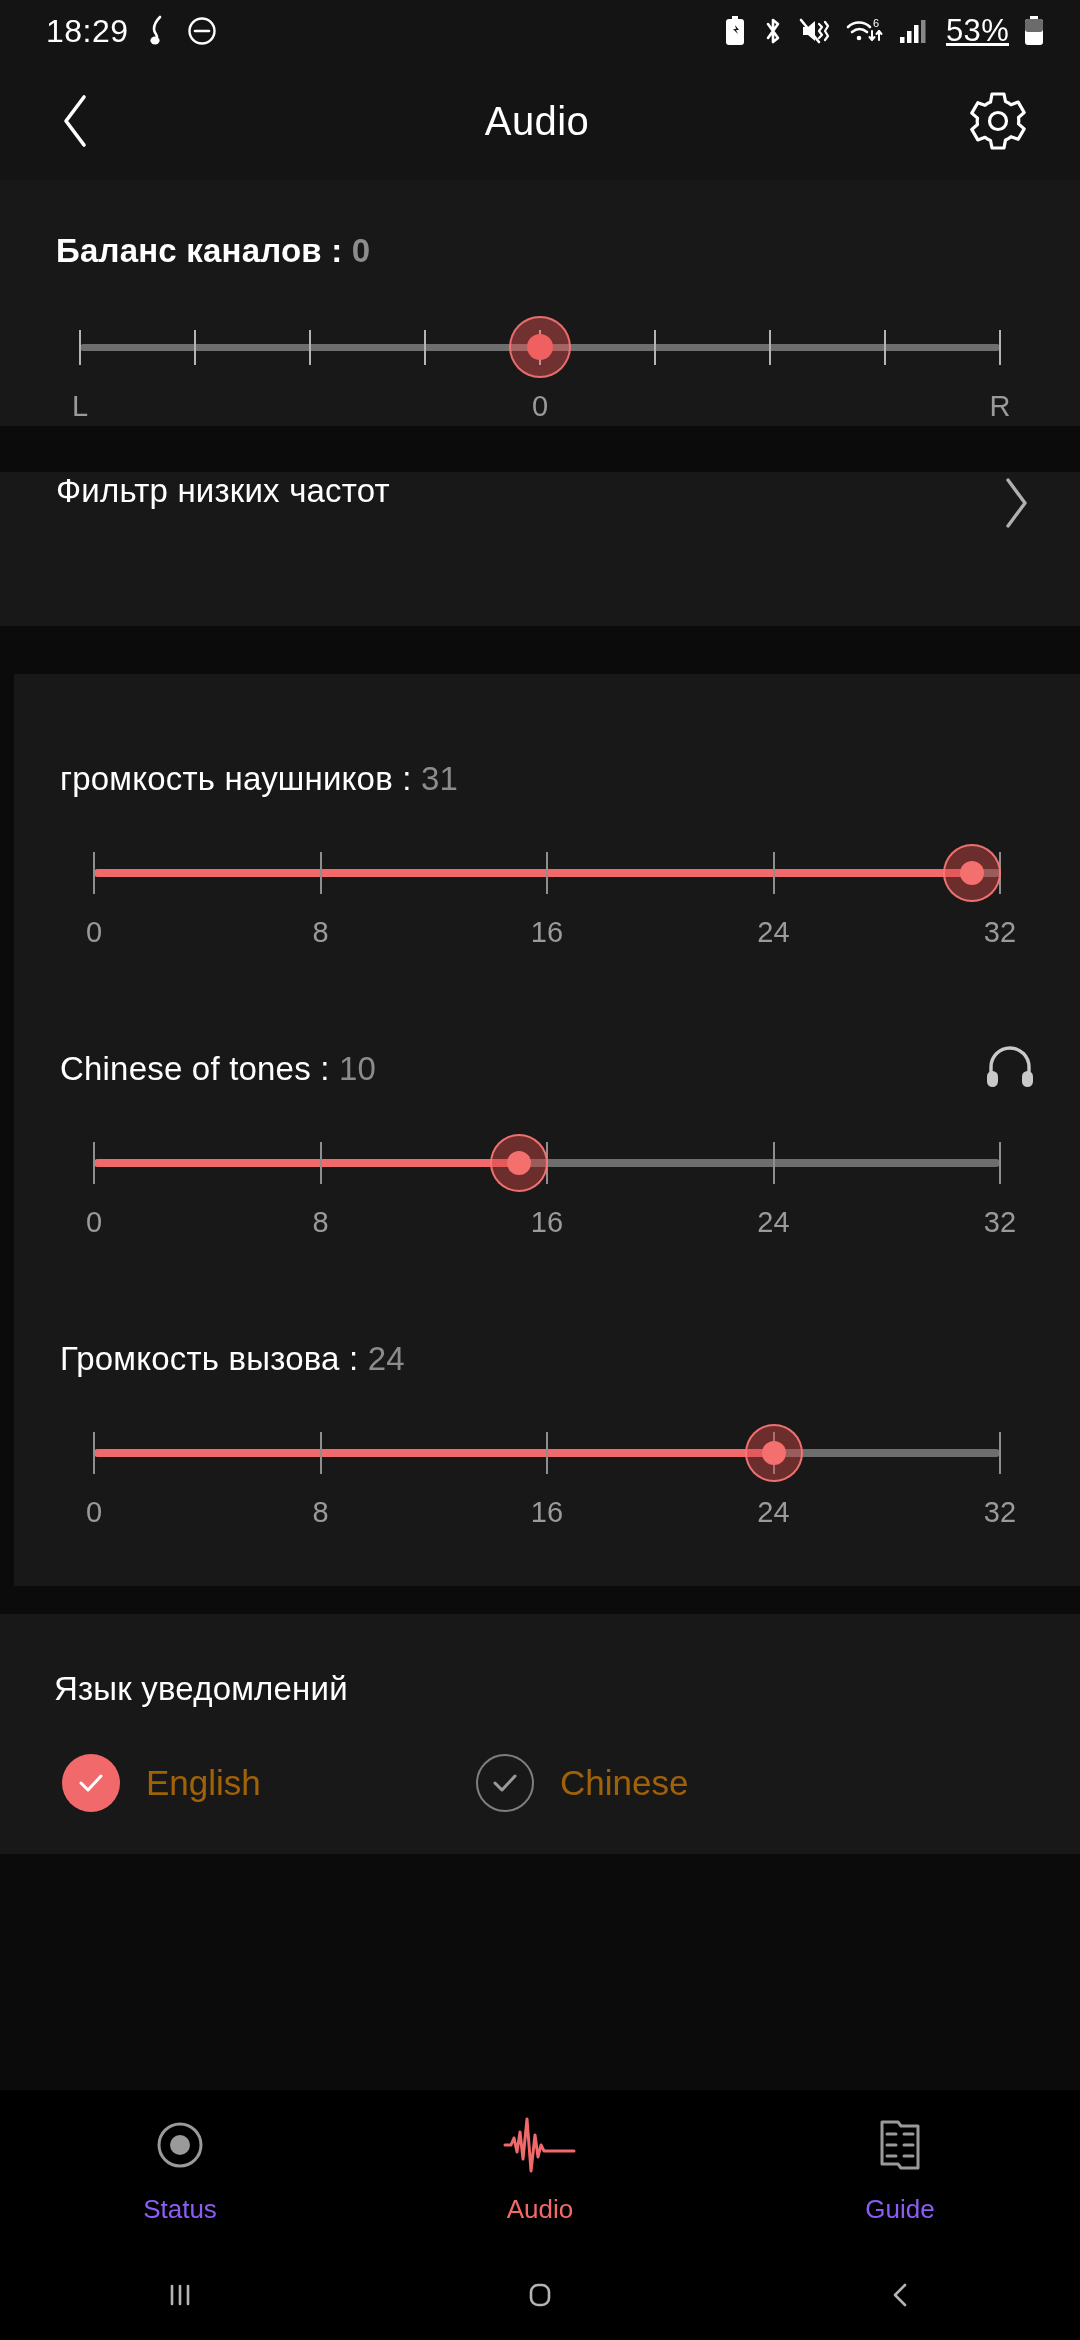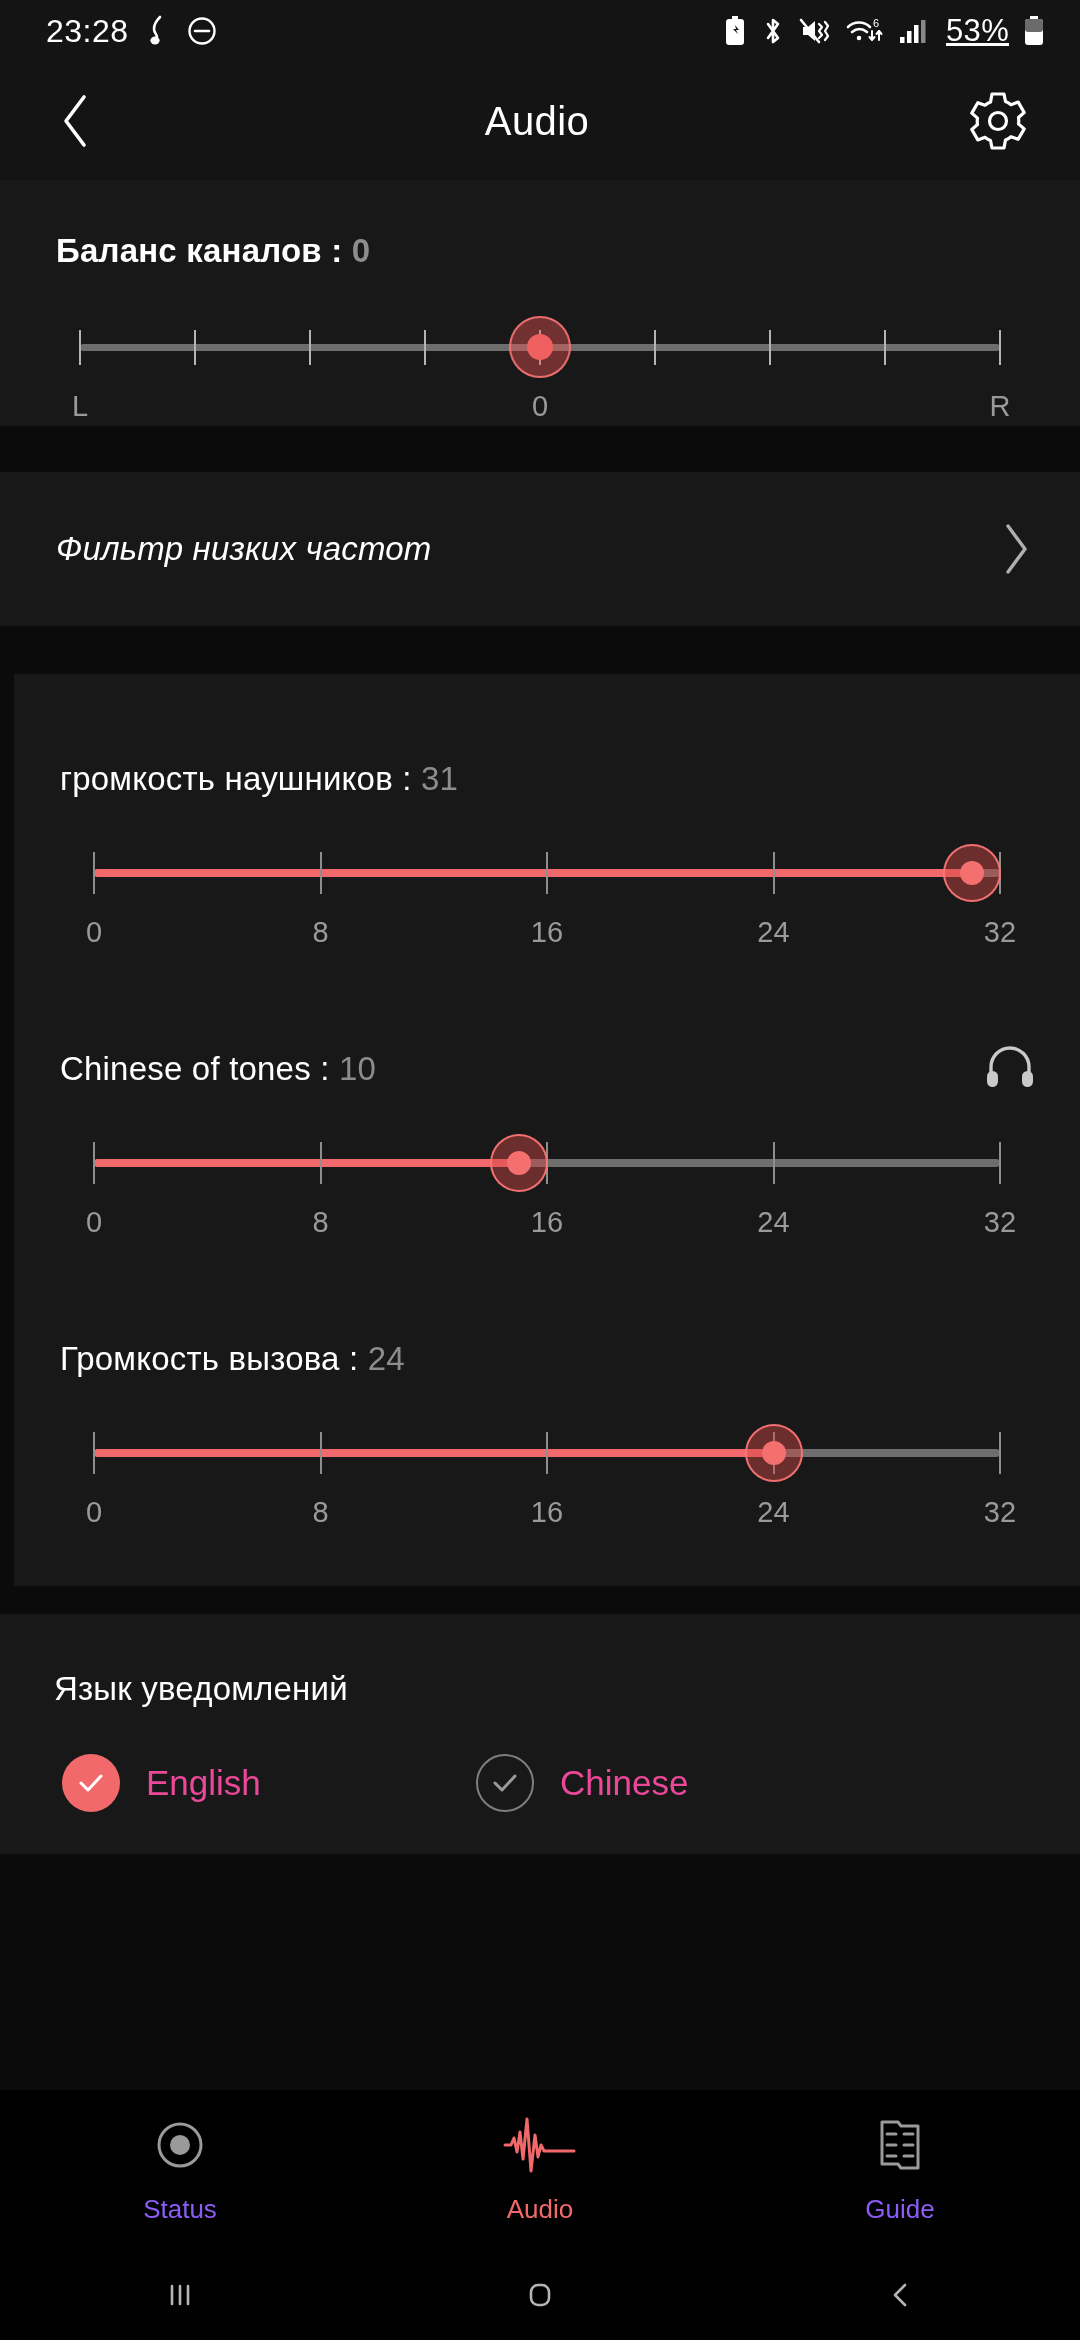--- a/index.html
+++ b/index.html
@@ -59,23 +59,22 @@
   }
   .bal-thumb i{ width:26px; height:26px; border-radius:50%; background:#f06060; display:block; }
 
   .bal-axis{ position:relative; margin:12px 80px 0 80px; height:46px; }
   .bal-axis span{
     position:absolute; color:#9a9a9a; font-size:29px; transform:translateX(-50%);
   }
 
   
   .lpf-row{
-    height:154px; display:flex; align-items:center; justify-content:space-between;
+    height:154px; display:flex; align-items:flex-start; justify-content:space-between;
     padding:0 44px 0 56px;
-    font-style:italic;
   }
   .lpf-label{ color:#fff; font-size:33px; letter-spacing:.2px; }
 
   
   .vol-block{ padding:0 0 0 0; }
   .vol-head{
     display:flex; align-items:center; justify-content:space-between;
     padding:0 44px 0 46px; height:74px;
   }
   .vol-label{ color:#fff; font-size:33px; letter-spacing:.2px; }
@@ -104,21 +103,21 @@
   .vthumb i{ width:24px; height:24px; border-radius:50%; background:#f4706e; display:block; }
 
   .vaxis{ position:relative; margin:14px 80px 0 80px; height:50px; }
   .vaxis span{ position:absolute; color:#9a9a9a; font-size:29px; transform:translateX(-50%); }
 
   
   .lang-title{ color:#fff; font-size:33px; padding:56px 0 0 54px; letter-spacing:.2px; }
   .lang-opts{ display:flex; padding:46px 0 0 62px; }
   .lang-opt{ display:flex; align-items:center; gap:26px; }
   .lang-opt:first-child{ width:414px; }
-  .lang-name{ color:#ec4899; font-size:35px; }
+  .lang-name{ color:#a16207; font-size:35px; }
   .radio{
     width:58px; height:58px; border-radius:50%;
     display:flex; align-items:center; justify-content:center; flex:none;
   }
   .radio.on{ background:#f2696b; }
   .radio.off{ border:2px solid #7e7e7e; }
 
   
   .tabs{
     position:absolute; left:0; right:0; bottom:90px; height:160px;
@@ -135,21 +134,21 @@
   }
   .nav-btn{ flex:1; display:flex; align-items:center; justify-content:center; }
 </style>
 </head>
 <body>
 
 <div class="screen">
 
   <div class="statusbar">
     <div class="sb-left">
-      <span class="sb-time">23:28</span>
+      <span class="sb-time">18:29</span>
       <svg class="ic" width="22" height="32" viewBox="0 0 22 32">
         <path d="M13 2 C13 2 7 8 7 14 C7 18 10 19 10 22" stroke="#fff" stroke-width="2.6" fill="none" stroke-linecap="round"></path>
         <ellipse cx="8" cy="25.5" rx="4.6" ry="4" fill="#fff"></ellipse>
       </svg>
       <svg class="ic" width="30" height="30" viewBox="0 0 30 30">
         <circle cx="15" cy="15" r="12.5" stroke="#fff" stroke-width="2.4" fill="none"></circle>
         <line x1="8" y1="15" x2="22" y2="15" stroke="#fff" stroke-width="2.6" stroke-linecap="round"></line>
       </svg>
     </div>
     <div class="sb-right">

